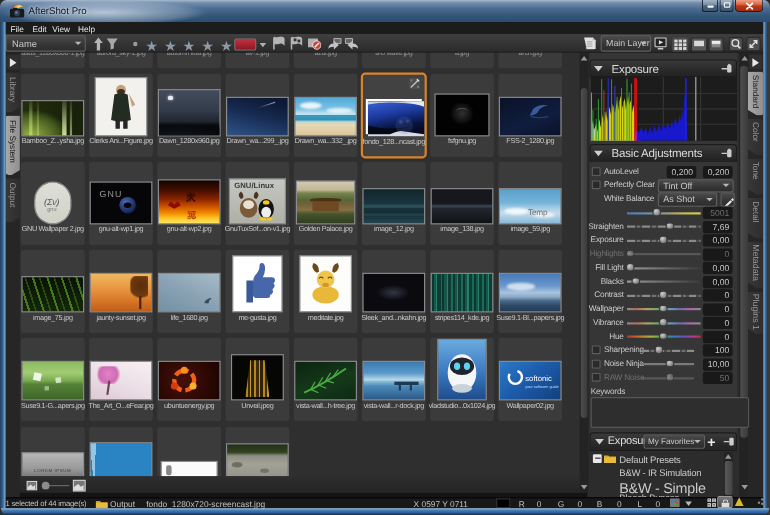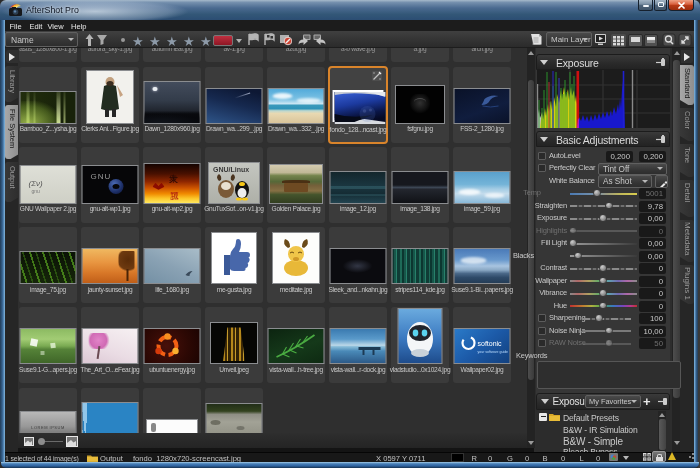--- a/index.html
+++ b/index.html
@@ -298,21 +298,21 @@
       <div class="cell" style="left:435px;top:19px;">
         <div class="th" style="width:55px;height:34px;background:linear-gradient(160deg,#0a1228,#101d3e 60%,#0a1228);">
           <svg width="55" height="34" style="position:absolute;left:0;top:0">
             <path d="M30 10 q6 -5 14 -3 q-7 1 -9 5 q-2 4 -8 4 q2 -3 3 -6z" fill="#3a5a9a"></path>
             <path d="M28 17 q8 2 16 0" stroke="#24407a" fill="none"></path>
           </svg>
         </div>
         <div class="fname">FSS-2_1280.jpg</div>
       </div>
       <div class="cell" style="left:1px;top:99.3px;">
-        <div class="th" style="width:55px;height:37px;background:linear-gradient(180deg,#dedfd7,#cfd0c6);">
+        <div class="th" style="width:32px;height:37px;background:linear-gradient(180deg,#dedfd7,#cfd0c6);border-radius:16px;">
           <span style="position:absolute;left:8px;top:13px;font-size:8px;color:#555;font-style:italic">(Σν)</span>
           <span style="position:absolute;left:11px;top:22px;font-size:5px;color:#777">gnu</span>
         </div>
         <div class="fname">GNU Wallpaper 2.jpg</div>
       </div>
       <div class="cell" style="left:63px;top:99.3px;">
         <div class="th" style="width:55px;height:37px;background:#060608;">
           <span style="position:absolute;left:8px;top:6px;font-size:8px;color:#9a9a9a;letter-spacing:1px">GNU</span>
           <i style="position:absolute;left:26px;top:13px;width:15px;height:15px;border-radius:50%;background:radial-gradient(circle at 38% 32%,#4a6ab4,#1c2e66 60%,#0c1430)"></i>
           <i style="position:absolute;left:30px;top:18px;width:7px;height:5px;background:#060608;border-radius:50%"></i>
@@ -625,41 +625,41 @@
     <div class="vbox" style="left:606px;top:150.5px;color:#c9c9c9">0,200</div>
     <div class="vbox" style="left:639px;top:150.5px;color:#c9c9c9">0,200</div>
     <div class="cb" style="left:538px;top:164.0px"></div>
     <div class="lbl" style="left:549px;top:163.0px">Perfectly Clear</div>
     <div class="dd abs" style="left:598px;top:162.5px;width:69px;height:12.5px;font-size:8.2px;line-height:11.5px;padding-left:4px">Tint Off<span class="dda"></span></div>
     <div class="lbl" style="left:549px;top:175.5px">White Balance</div>
     <div class="dd abs" style="left:598px;top:175.0px;width:54px;height:12.5px;font-size:8.2px;line-height:11.5px;padding-left:4px">As Shot<span class="dda"></span></div>
     <div class="dd abs" style="left:654.5px;top:175.0px;width:13px;height:12.5px"><svg width="11" height="10" style="margin:1px 0 0 1px" viewBox="0 0 11 10">
         <path d="M1 9 L7 3 L8.5 4.5 L2.5 10 Z M7.5 2.5 l1.5 -1.5 l1.5 1.5 l-1.5 1.5 z" fill="#e8e8e8"></path>
       </svg></div>
-    <div class="lbl dim" style="left:480px;top:188.0px;width:104px;text-align:center">Temp</div>
+    <div class="lbl dim" style="left:480px;top:188.0px;width:104px;text-align:left">Temp</div>
     <div class="track" style="left:570px;top:192.5px;width:67px;background:linear-gradient(90deg,#4a7ab4,#7a92a8 40%,#9a9a80 55%,#c0b85a 75%,#d8cc4e);"></div>
     <div class="knob" style="left:593px;top:189.0px;"></div>
     <div class="vbox" style="left:639px;top:188.0px;color:#6f6f6f">5001</div>
     <div class="lbl" style="left:480px;top:200.5px;width:87px;text-align:right">Straighten</div>
     <div class="track" style="left:570px;top:205.0px;width:67px;background:repeating-linear-gradient(90deg,#8a8a8a 0 7px,#4a4a4a 7px 9px,#6f6f6f 9px 12px,#4a4a4a 12px 14px);"></div>
     <div class="knob" style="left:605px;top:201.5px;"></div>
-    <div class="vbox" style="left:639px;top:200.5px;color:#c9c9c9">9,78</div>
+    <div class="vbox" style="left:639px;top:200.5px;color:#c9c9c9">7,69</div>
     <div class="lbl" style="left:480px;top:213.0px;width:87px;text-align:right">Exposure</div>
     <div class="track" style="left:570px;top:217.5px;width:67px;background:repeating-linear-gradient(90deg,#8a8a8a 0 7px,#4a4a4a 7px 9px,#6f6f6f 9px 12px,#4a4a4a 12px 14px);"></div>
     <div class="knob" style="left:599px;top:214.0px;"></div>
     <div class="vbox" style="left:639px;top:213.0px;color:#c9c9c9">0,00</div>
     <div class="lbl dim" style="left:480px;top:225.5px;width:87px;text-align:right">Highlights</div>
     <div class="track" style="left:570px;top:230.0px;width:67px;background:#7a7a7a;opacity:.5;"></div>
     <div class="knob" style="left:569px;top:226.5px;opacity:.5;"></div>
     <div class="vbox" style="left:639px;top:225.5px;color:#6f6f6f">0</div>
     <div class="lbl" style="left:480px;top:238.0px;width:87px;text-align:right">Fill Light</div>
     <div class="track" style="left:570px;top:242.5px;width:67px;background:linear-gradient(90deg,#9a9a9a,#3a3a3a);"></div>
     <div class="knob" style="left:569px;top:239.0px;"></div>
     <div class="vbox" style="left:639px;top:238.0px;color:#c9c9c9">0,00</div>
-    <div class="lbl" style="left:480px;top:250.5px;width:87px;text-align:center">Blacks</div>
+    <div class="lbl" style="left:480px;top:250.5px;width:87px;text-align:right">Blacks</div>
     <div class="track" style="left:570px;top:255.0px;width:67px;background:linear-gradient(90deg,#9a9a9a,#3a3a3a);"></div>
     <div class="knob" style="left:574px;top:251.5px;"></div>
     <div class="vbox" style="left:639px;top:250.5px;color:#c9c9c9">0,00</div>
     <div class="lbl" style="left:480px;top:263.0px;width:87px;text-align:right">Contrast</div>
     <div class="track" style="left:570px;top:267.5px;width:67px;background:repeating-linear-gradient(90deg,#8a8a8a 0 7px,#4a4a4a 7px 9px,#6f6f6f 9px 12px,#4a4a4a 12px 14px);"></div>
     <div class="knob" style="left:599px;top:264.0px;"></div>
     <div class="vbox" style="left:639px;top:263.0px;color:#c9c9c9">0</div>
     <div class="lbl" style="left:480px;top:275.5px;width:87px;text-align:right">Wallpaper</div>
     <div class="track" style="left:570px;top:280.0px;width:67px;background:linear-gradient(90deg,#8a8a8a,#b06868 12%,#b0a060 28%,#68a868 42%,#62a0b0 58%,#7068b0 72%,#b068a8 86%,#8a8a8a);"></div>
     <div class="knob" style="left:599px;top:276.5px;"></div>
@@ -680,41 +680,41 @@
     <div class="cb" style="left:538px;top:326.5px"></div>
     <div class="lbl" style="left:549px;top:325.5px">Noise Ninja</div>
     <div class="track" style="left:583px;top:330.0px;width:48px;background:#7a7a7a;"></div>
     <div class="knob" style="left:605px;top:326.5px;"></div>
     <div class="vbox" style="left:639px;top:325.5px;color:#c9c9c9">10,00</div>
     <div class="cb" style="left:538px;top:339.0px"></div>
     <div class="lbl dim" style="left:549px;top:338.0px">RAW Noise</div>
     <div class="track" style="left:583px;top:342.5px;width:48px;background:#7a7a7a;opacity:.5;"></div>
     <div class="knob" style="left:605px;top:339.0px;opacity:.5;"></div>
     <div class="vbox" style="left:639px;top:338.0px;color:#6f6f6f">50</div>
-    <div class="lbl" style="left:516px;top:351px">Keywords</div>
+    <div class="lbl" style="left:537px;top:351px">Keywords</div>
     <div class="abs" style="left:537px;top:360.5px;width:144px;height:28.5px;background:#2e2e2e;border:1px solid #565656;border-radius:2px"></div>
     <div class="phead" style="top:392.5px;height:17px"></div>
     <div class="ptri" style="left:541px;top:399px"></div>
     <div class="lbl" style="left:552.5px;top:395.5px;font-size:10px;color:#e0e0e0">Exposure</div>
     <div class="dd abs" style="left:585px;top:395px;width:56px;height:13px;font-size:7.4px;line-height:12px;padding-left:3px">My Favorites<span class="dda"></span></div>
     <div class="abs" style="left:643px;top:393.5px;font-size:13px;font-weight:bold;color:#e8e8e8">+</div>
     <svg class="abs" style="left:657px;top:397px" width="12" height="9" viewBox="0 0 12 9">
       <path d="M1 4.5 h5" stroke="#ccc" stroke-width="1.2"></path>
       <rect x="6" y="1" width="4" height="7" rx="1" fill="#ccc"></rect>
     </svg>
     <div class="abs" style="left:536px;top:409.5px;width:134px;height:42px;background:#2c2c2c"></div>
     <div class="abs" style="left:539px;top:412.5px;width:8px;height:8px;background:#e8e8e8;border-radius:1px"></div>
     <div class="abs" style="left:540.5px;top:415.8px;width:5px;height:1.4px;background:#222"></div>
     <svg class="abs" style="left:549px;top:411.5px" width="11" height="9" viewBox="0 0 11 9">
       <path d="M0 2 h4 l1 1 h6 v6 h-11 z" fill="#d8a828"></path>
       <path d="M0 4 h11 v5 h-11 z" fill="#e8bc38"></path>
     </svg>
     <div class="lbl" style="left:563px;top:412.5px;font-size:8.6px">Default Presets</div>
     <div class="lbl" style="left:563px;top:424.5px;font-size:8.6px">B&amp;W - IR Simulation</div>
-    <div class="lbl" style="left:563px;top:435.5px;font-size:10px">B&amp;W - Simple</div>
+    <div class="lbl" style="left:563px;top:435.5px;font-size:13px">B&amp;W - Simple</div>
     <div class="lbl" style="left:563px;top:446.5px;font-size:8.6px">Bleach Bypass</div>
     <div class="abs" style="left:658px;top:411px;width:8px;height:40px;background:#242424"></div>
     <div class="abs sbarrow up" style="left:659px;top:413px"></div>
     <div class="abs" style="left:658.5px;top:419px;width:7px;height:31px;background:linear-gradient(90deg,#5a5a5a,#424242);border-radius:2px"></div>
 
  <div class="abs" id="darkstrip"></div>
  <div class="abs" id="statusbar"></div>
  <div class="abs" style="left:5px;top:454.5px;font-size:7px;letter-spacing:-.2px;color:#c2c2c2">1 selected of 44 image(s)</div>
  <svg class="abs" style="left:87px;top:453.5px" width="11" height="8" viewBox="0 0 11 8">
       <path d="M0 1.5 h4 l1 1 h6 v5.5 h-11 z" fill="#caa02a"></path>

